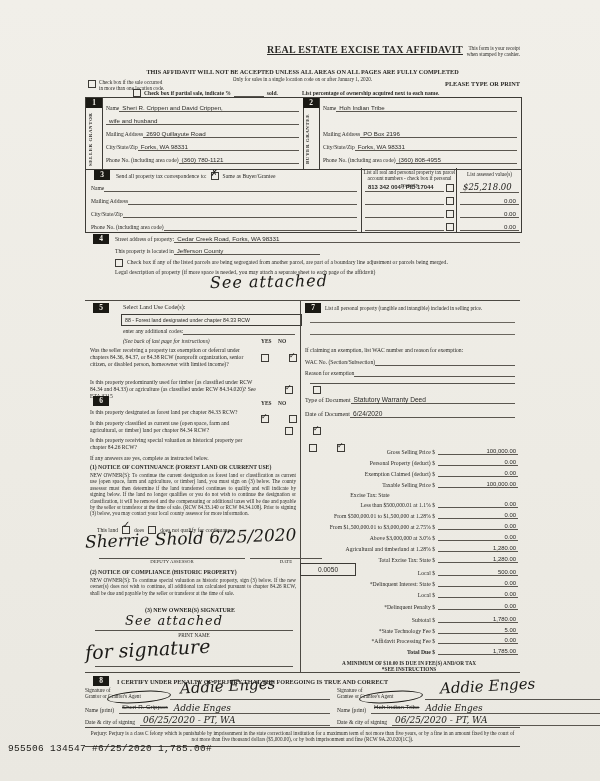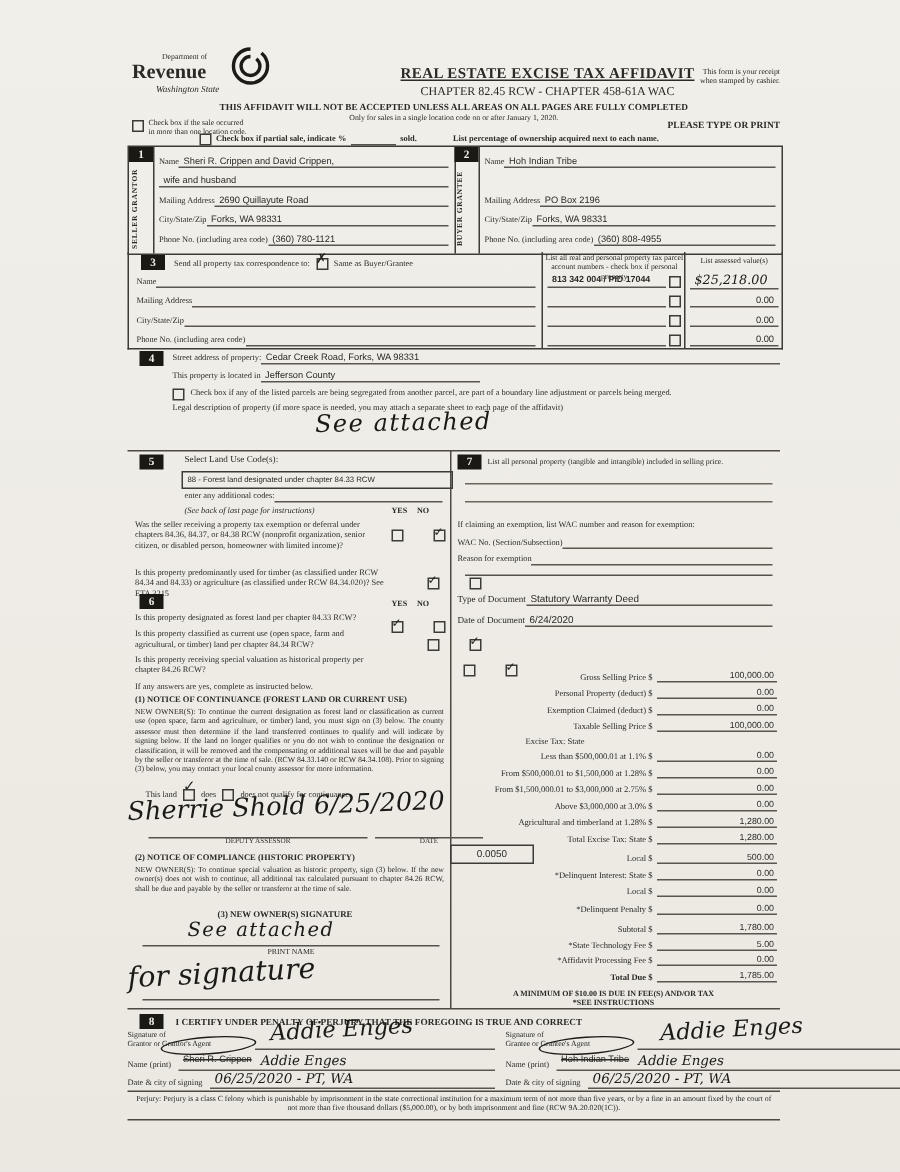--- a/index.html
+++ b/index.html
@@ -27,35 +27,23 @@
   .vlabel{writing-mode:vertical-rl;transform:rotate(180deg);font-size:5px;font-weight:bold;letter-spacing:.5px;line-height:6px;text-align:center;}
   .finrow{display:flex;align-items:flex-end;height:10.9px;}
   .finlbl{flex:1;text-align:right;font-size:5.7px;padding-right:3px;}
   .finval{width:78px;border-bottom:1px solid #5a564f;text-align:right;font-family:"Liberation Sans",sans-serif;font-size:5.9px;padding:0 2px 0 0;}
 </style>
 </head>
 <body>
 
 <div class="page">
 
-  <div class="abs" style="left:88px;top:33px;width:120px;height:40px;">
-    <div class="abs f5" style="left:20px;top:2px;">Department of</div>
-    <div class="abs b ser" style="left:0px;top:7px;font-size:13.5px;">Revenue</div>
-    <div class="abs i f6" style="left:16px;top:24px;">Washington State</div>
-    <span class="abs" style="left:66px;top:-2px;width:26px;height:26px;">
-      <svg width="26" height="26" viewBox="0 0 24 24">
-          <path d="M12 1.5a10.5 10.5 0 1 0 10.5 10.5c0-3.2-1.4-6-3.8-8" fill="none" stroke="#1c1b17" stroke-width="2.1"></path>
-          <path d="M12 6.2a5.8 5.8 0 1 0 5.8 5.8c0-1.8-.8-3.3-2.2-4.5" fill="none" stroke="#1c1b17" stroke-width="2.1"></path>
-        </svg>
-    </span>
-  </div>
 
   <div class="abs ctr" style="left:205px;top:44px;width:320px;">
     <div class="b ser" style="font-size:10px;letter-spacing:.3px;text-decoration:underline;">REAL ESTATE EXCISE TAX AFFIDAVIT</div>
-    <div class="ser" style="font-size:8px;margin-top:1px;">CHAPTER 82.45 RCW - CHAPTER 458-61A WAC</div>
   </div>
 
   <div class="abs rt f5" style="left:440px;top:45px;width:80px;">
     <div>This form is your receipt</div>
     <div>when stamped by cashier.</div>
   </div>
 
   <div class="abs ctr b" style="left:85px;top:68px;width:435px;font-size:6.2px;">THIS AFFIDAVIT WILL NOT BE ACCEPTED UNLESS ALL AREAS ON ALL PAGES ARE FULLY COMPLETED</div>
   <div class="abs ctr f5" style="left:85px;top:75.5px;width:435px;">Only for sales in a single location code on or after January 1, 2020.</div>
 
@@ -481,14 +469,15 @@
       <span class="fill">
           <span class="hw" style="font-size:9px;">06/25/2020  -  PT, WA</span>
         </span>
     </div>
 
     <div class="abs" style="left:0;top:54px;width:435px;border-top:1px solid #4c4943;"></div>
     <div class="abs f5 ctr" style="left:3px;top:57px;width:429px;">Perjury: Perjury is a class C felony which is punishable by imprisonment in the state correctional institution for a maximum term of not more than five years, or by a fine in an amount fixed by the court of not more than five thousand dollars ($5,000.00), or by both imprisonment and fine (RCW 9A.20.020(1C)).</div>
     <div class="abs" style="left:0;top:73px;width:435px;border-top:1px solid #4c4943;"></div>
   </div>
 
+  <div class="abs" style="left:8px;top:743px;font-family:'Liberation Mono',monospace;font-size:9.5px;letter-spacing:.3px;color:#22211d;">955506 134547 #6/25/2020 1,785.00#</div>
 
 </div>
 
 </body></html>

